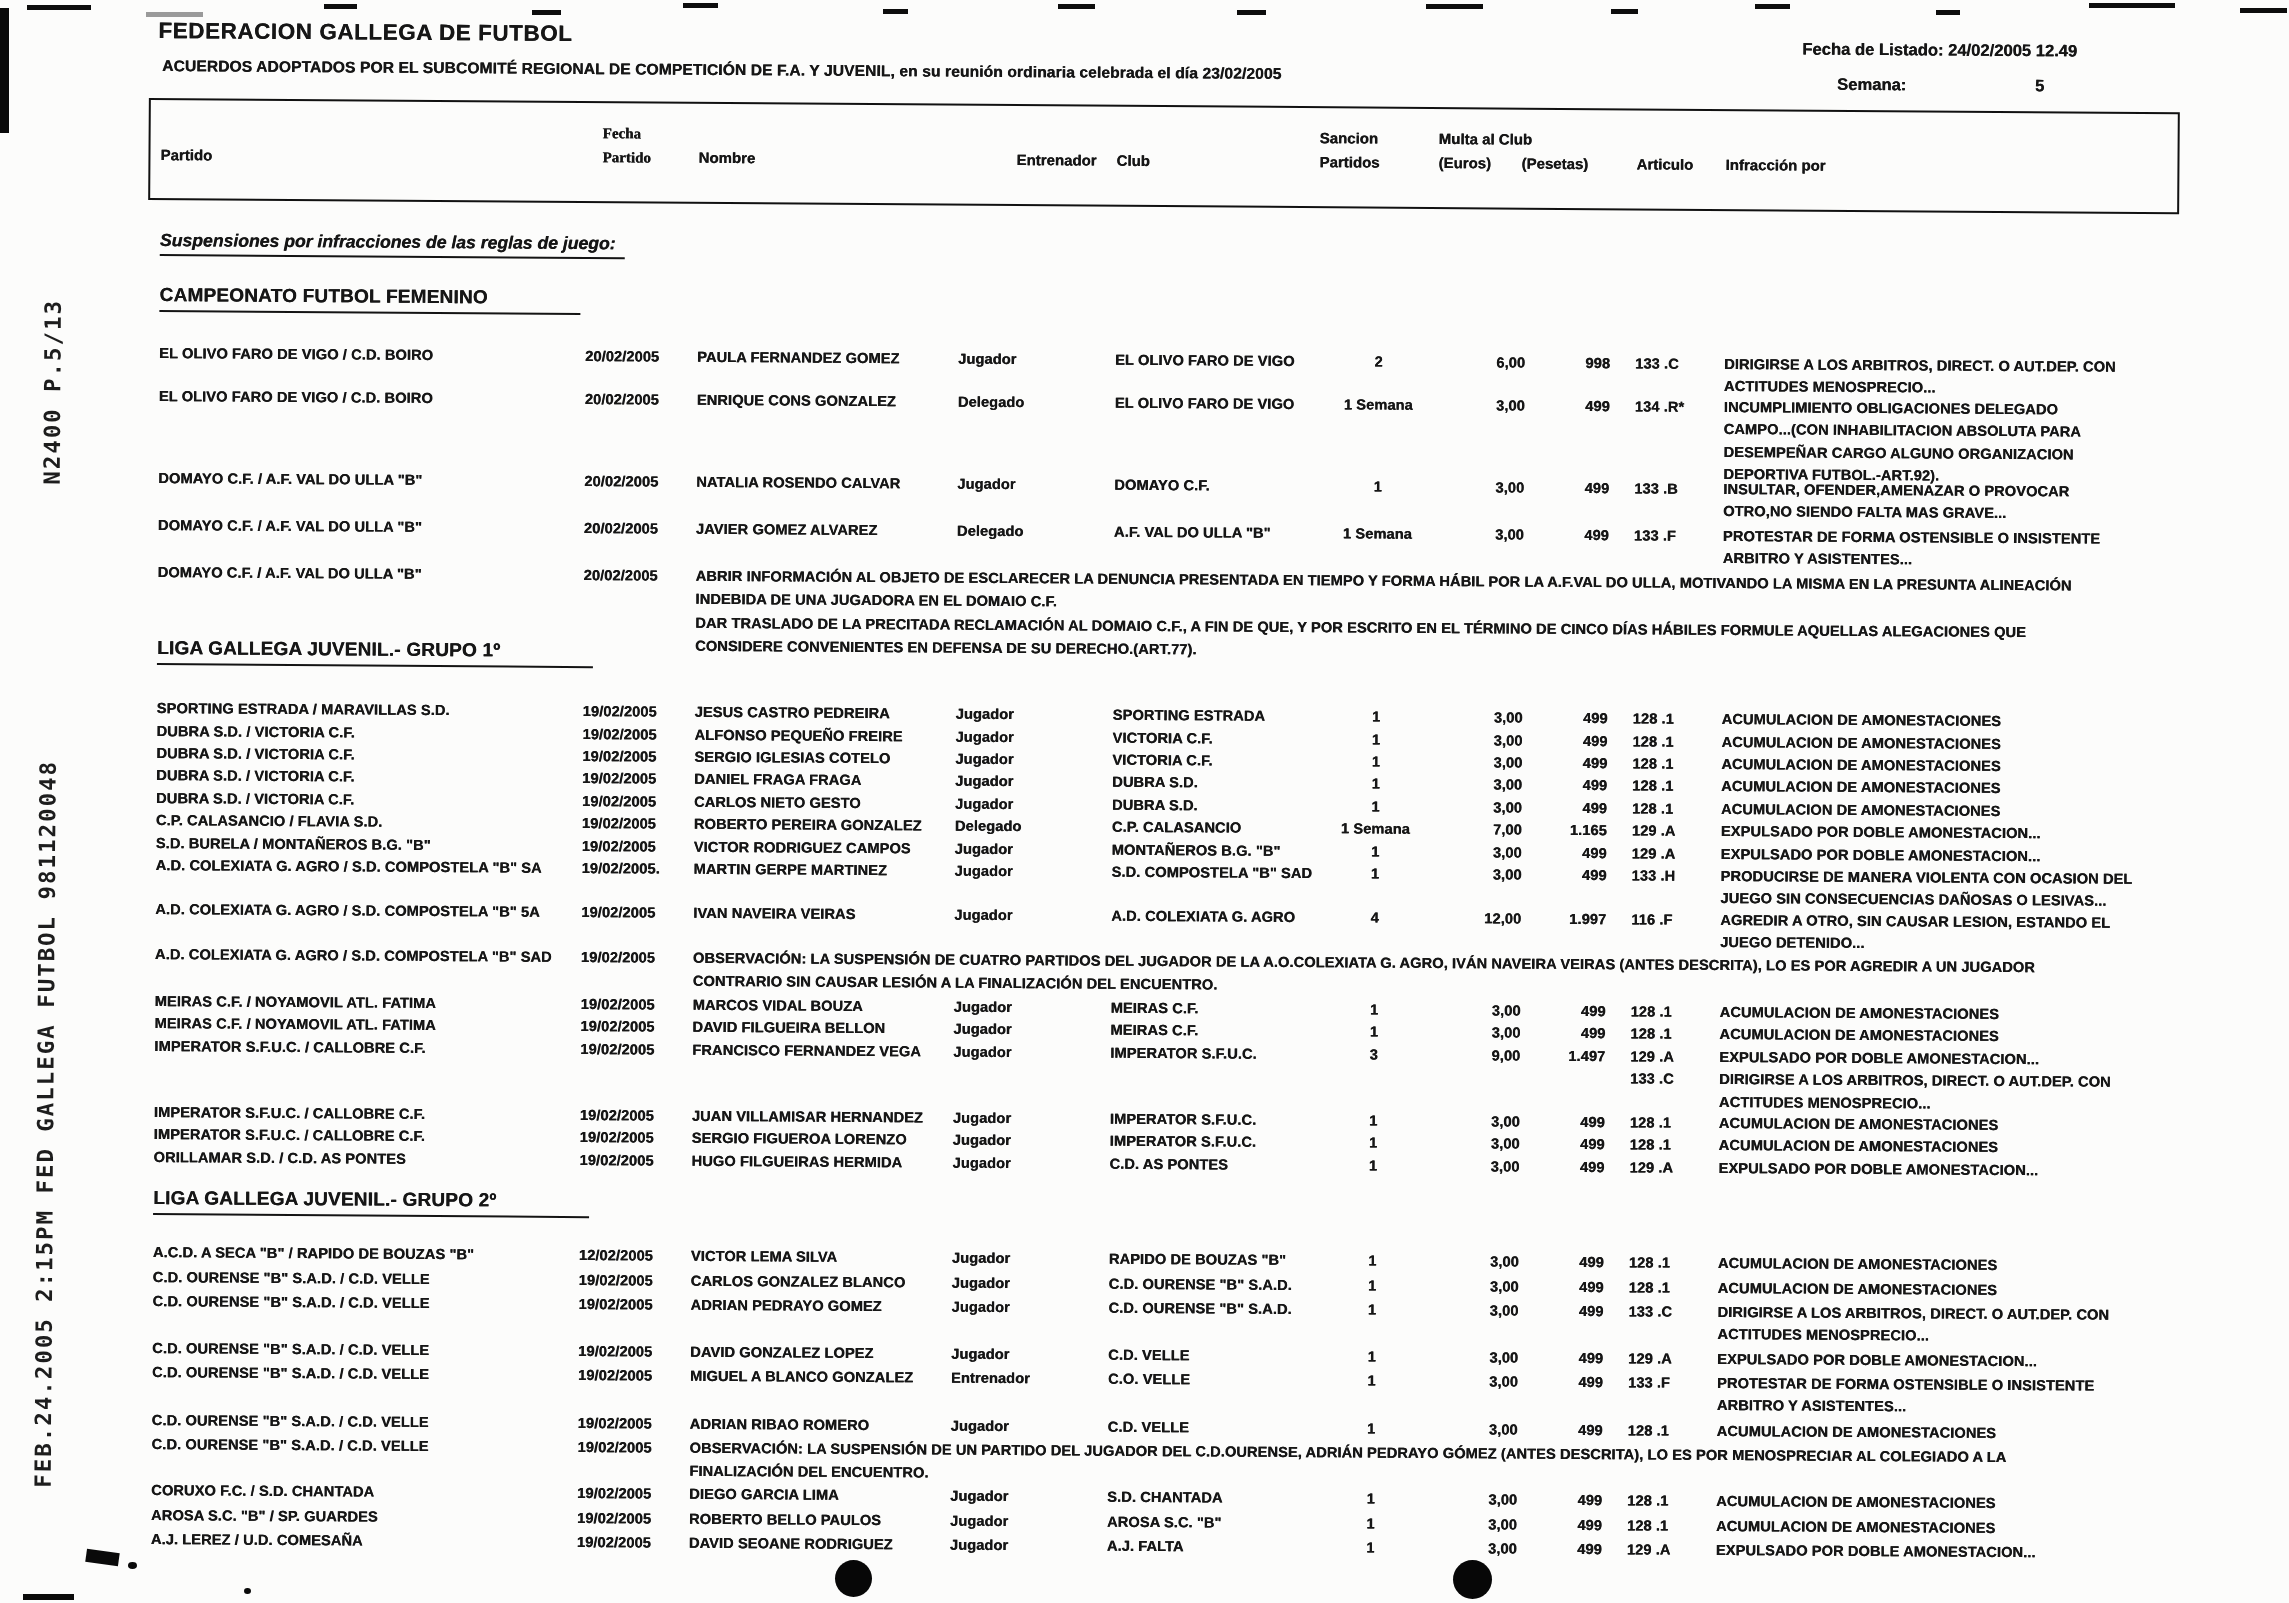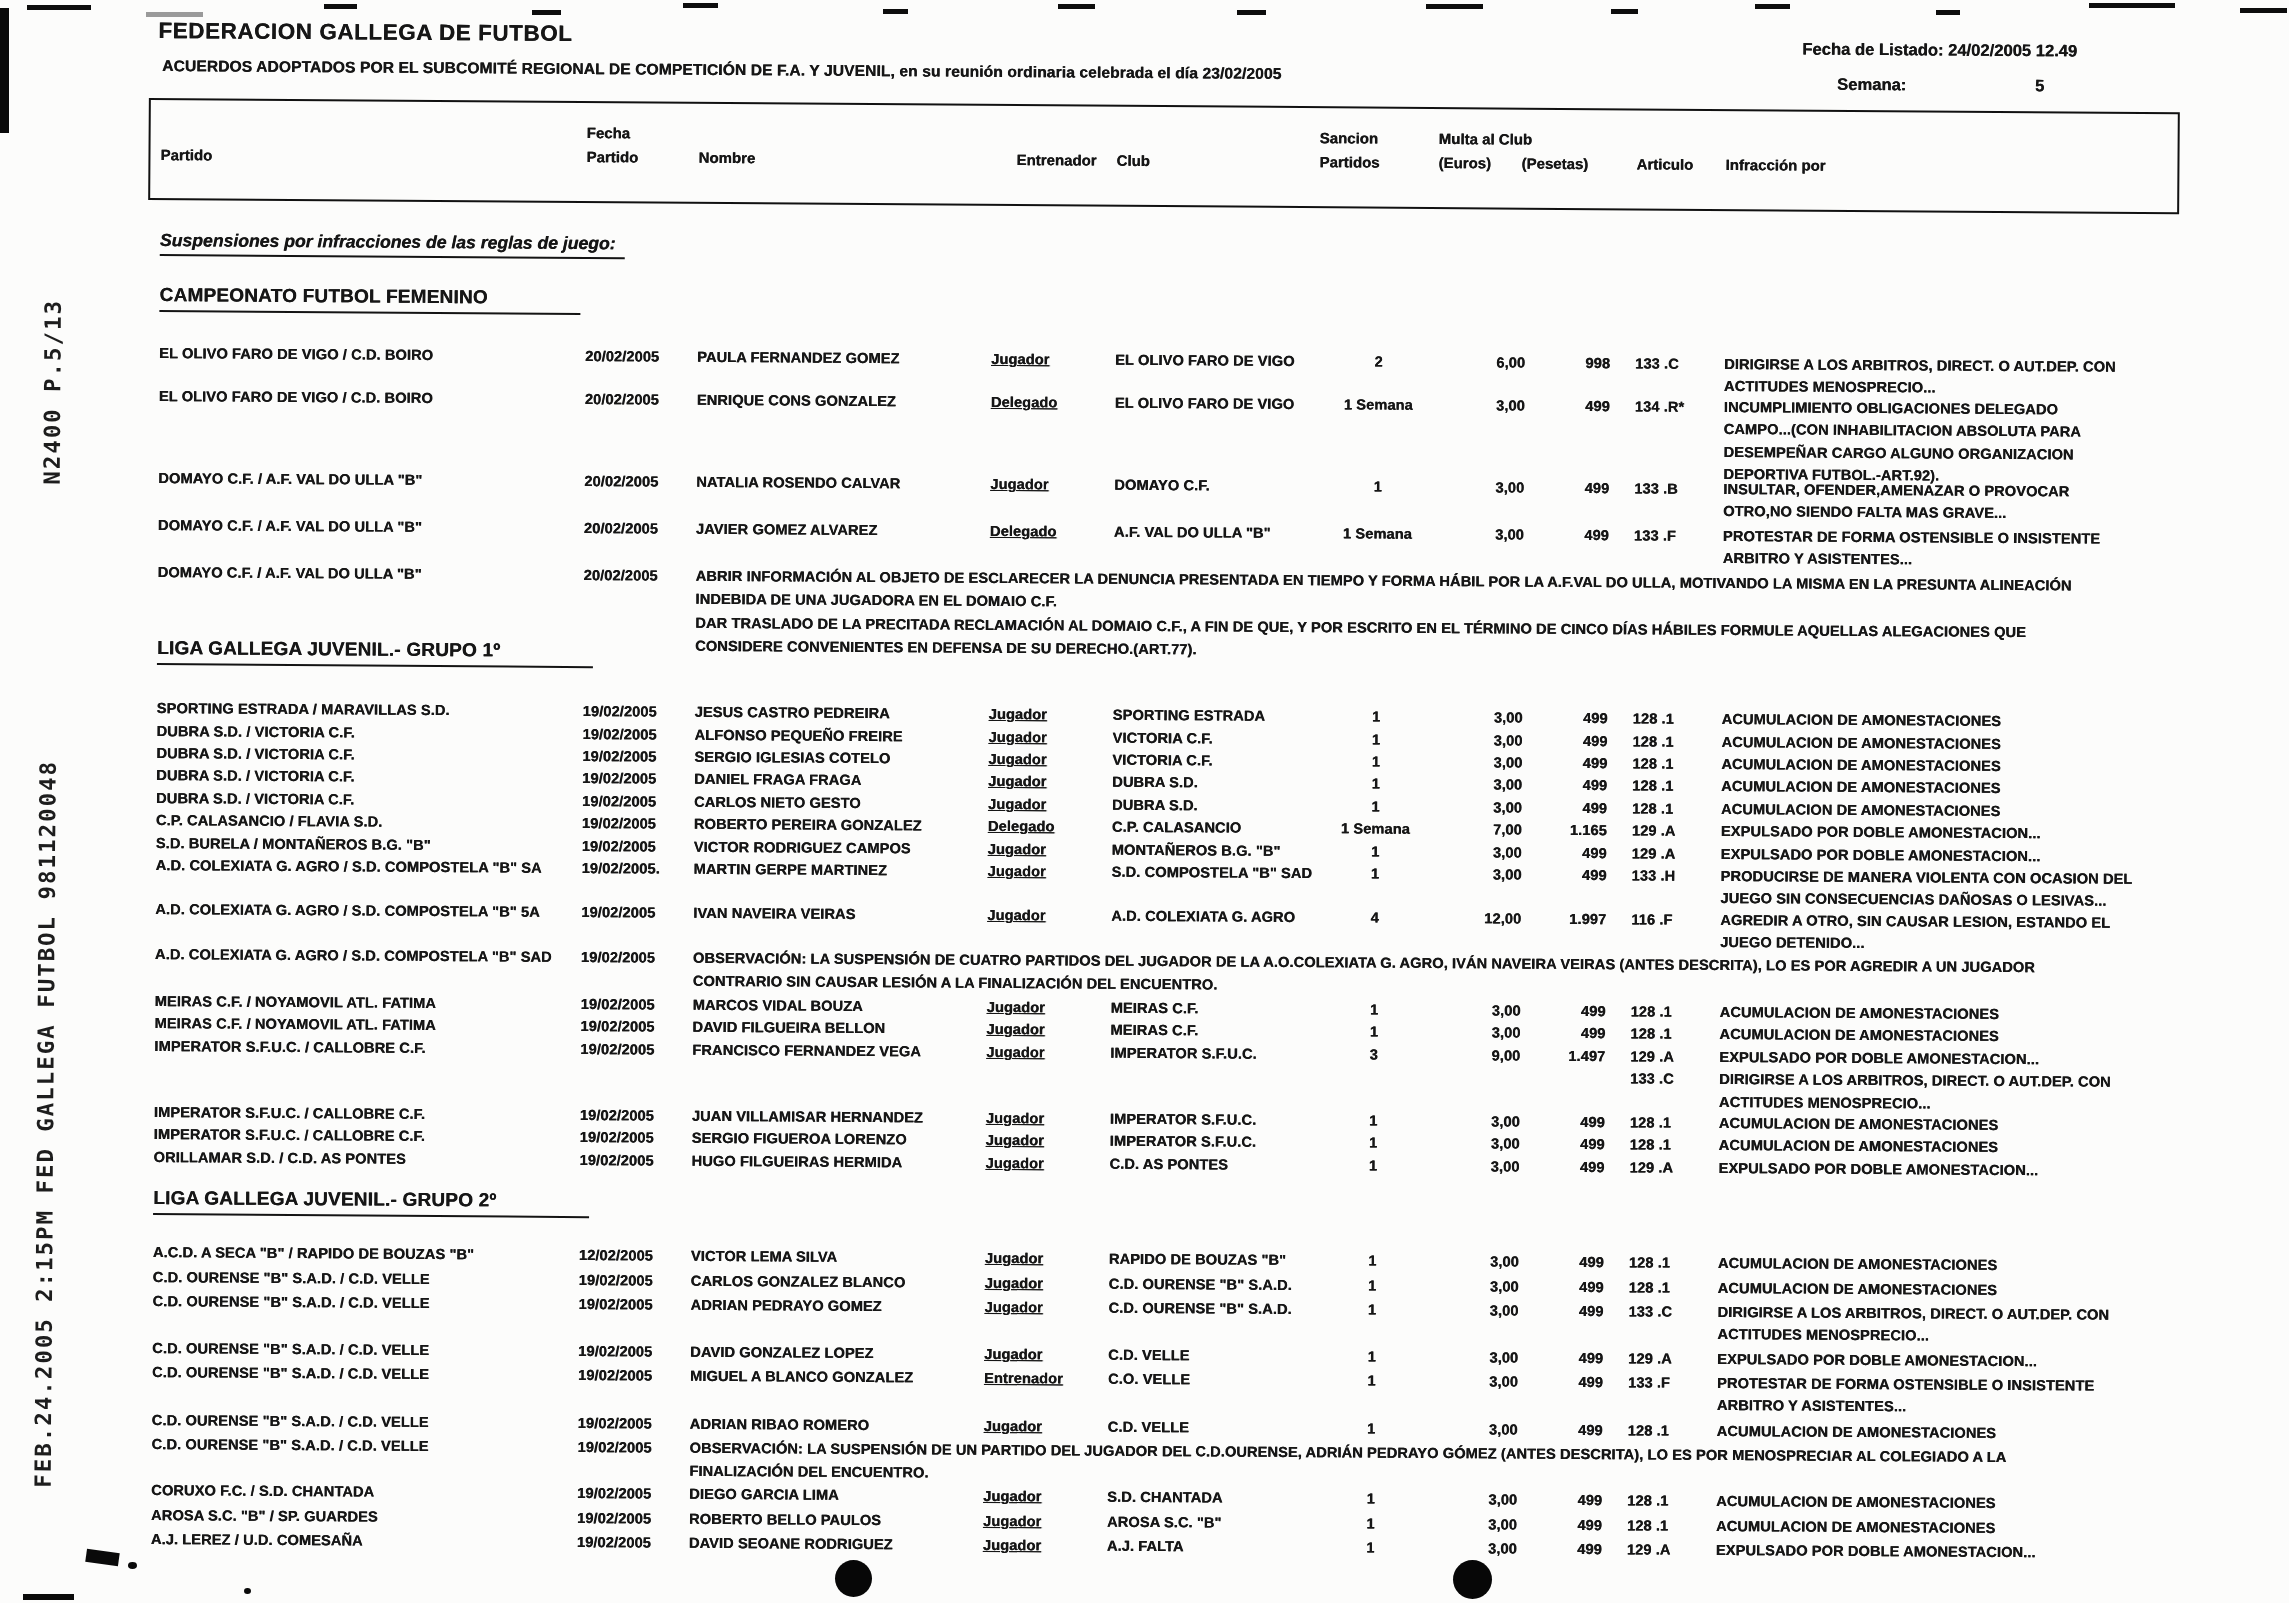--- a/index.html
+++ b/index.html
@@ -28,21 +28,21 @@
   .fax-bold{text-shadow:0.4px 0 0 #1a1a1a;}
   #org-title{position:absolute;left:153px;top:25px;font-size:22.4px;font-weight:700;letter-spacing:0.6px;}
   #doc-subtitle{position:absolute;left:157px;top:64px;font-size:15.6px;font-weight:700;letter-spacing:0.1px;}
   #listado-line{position:absolute;left:1797px;top:35px;font-size:16.6px;font-weight:700;}
   #pagina-label{position:absolute;left:1832px;top:70px;font-size:16.6px;font-weight:700;}
   #pagina-value{position:absolute;left:2030px;top:70px;font-size:16.6px;font-weight:700;}
   
   #thead-box{position:absolute;left:144px;top:105px;width:2027px;height:98px;border:2.9px solid #111;background:transparent;}
   .th{position:absolute;font-size:15px;font-weight:700;line-height:24.4px;white-space:pre-line;}
   #th-partido{left:156px;top:150px;}
-  #th-fecha{left:582px;top:125px;}
+  #th-fecha{left:598px;top:125px;font-family:Liberation Serif, serif;}
   #th-nombre{left:694px;top:149px;}
   #th-actividad{left:1012px;top:149px;}
   #th-club{left:1112px;top:149px;}
   #th-sancion{left:1315px;top:125px;}
   #th-multa{left:1434px;top:125px;width:185px;}
   #th-euros{left:1434px;top:149px;width:88px;}
   #th-pesetas{left:1517px;top:149px;width:98px;}
   #th-articulo{left:1632px;top:149px;}
   #th-infraccion{left:1721px;top:149px;}
   
@@ -60,21 +60,21 @@
   
   #document-rows{position:absolute;inset:0;}
   .row{position:absolute;left:0;width:100%;height:22.4px;}
   .c{
     position:absolute;top:0;font-size:14.6px;line-height:22.4px;
     font-weight:700;white-space:nowrap;letter-spacing:0.1px;
   }
   .c.partido{left:156px;}
   .c.fecha{left:582px;}
   .c.nombre{left:694px;}
-  .c.actividad{left:988px;text-decoration:underline;}
+  .c.actividad{left:955px;}
   .c.club{left:1112px;}
   .c.sancion{left:1321px;width:109px;text-align:center;}
   .c.euros{left:1436px;width:86px;text-align:right;}
   .c.pesetas{left:1519px;width:88px;text-align:right;}
   .c.articulo{left:1632px;width:88px;white-space:pre-line;}
   .c.infraccion{left:1721px;width:564px;white-space:pre-line;}
   .c.note{left:694px;width:1478px;white-space:pre-line;line-height:23.4px;}
   
   .dash{position:absolute;background:#0d0d0d;height:4.9px;}
   .punch{position:absolute;background:#070707;border-radius:50%;}

